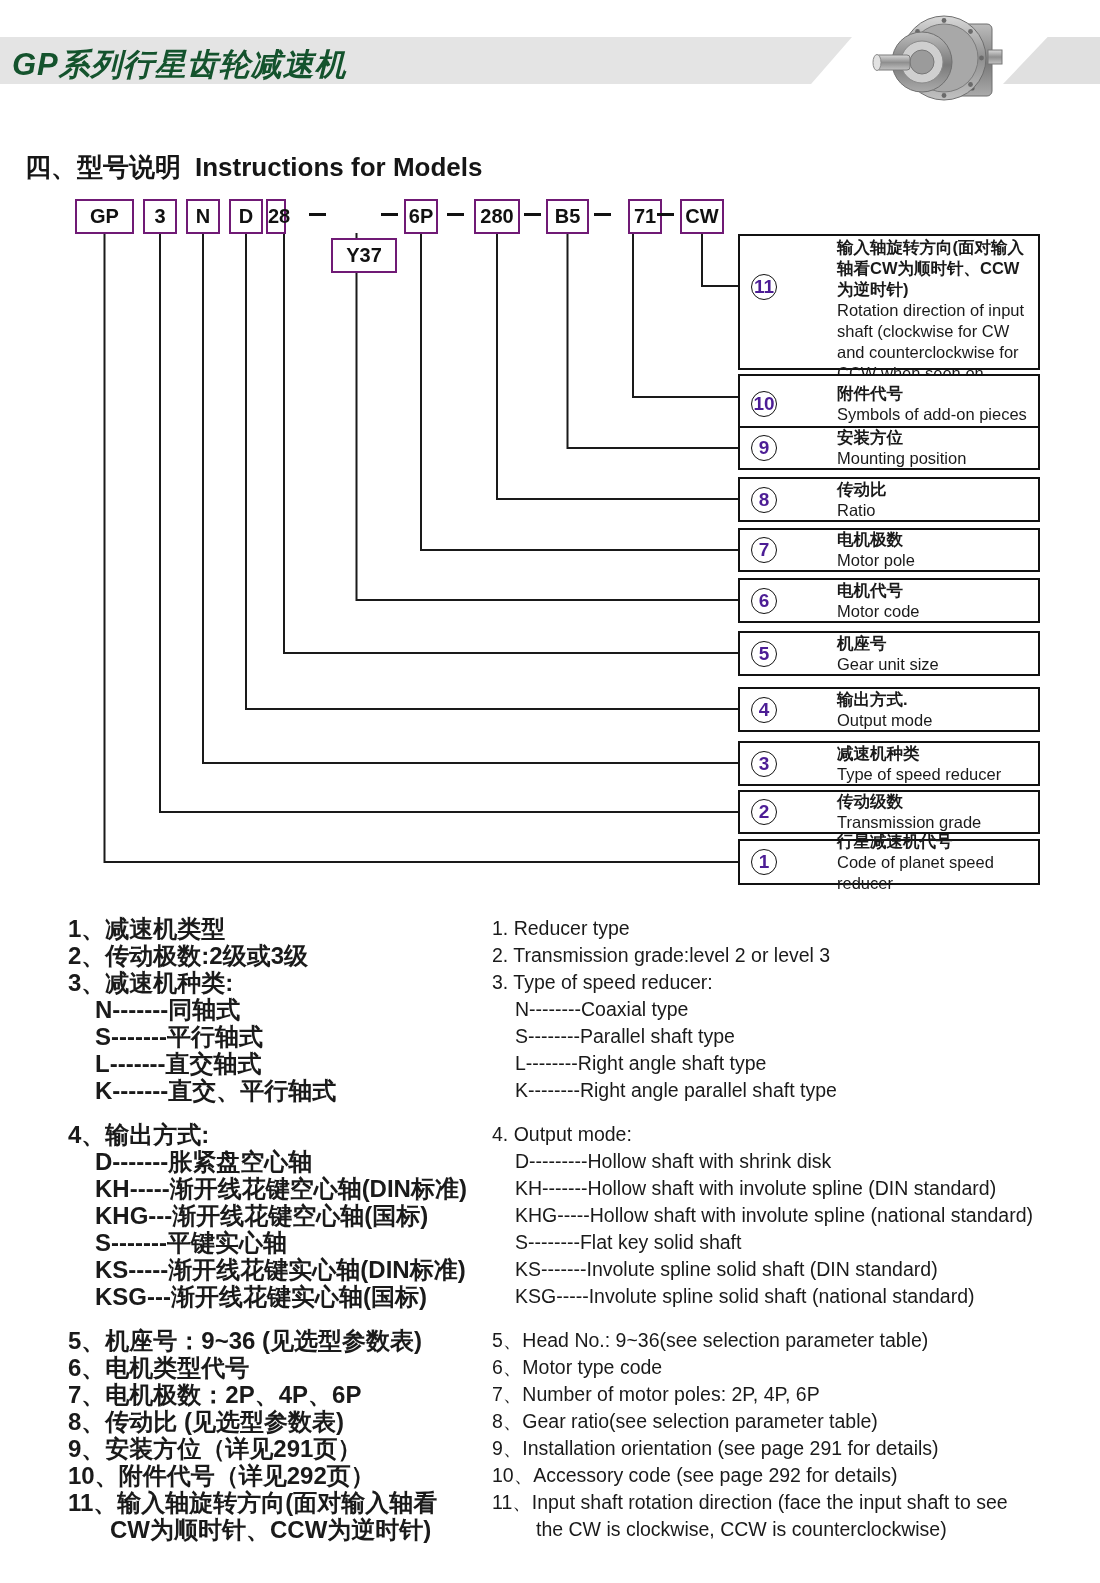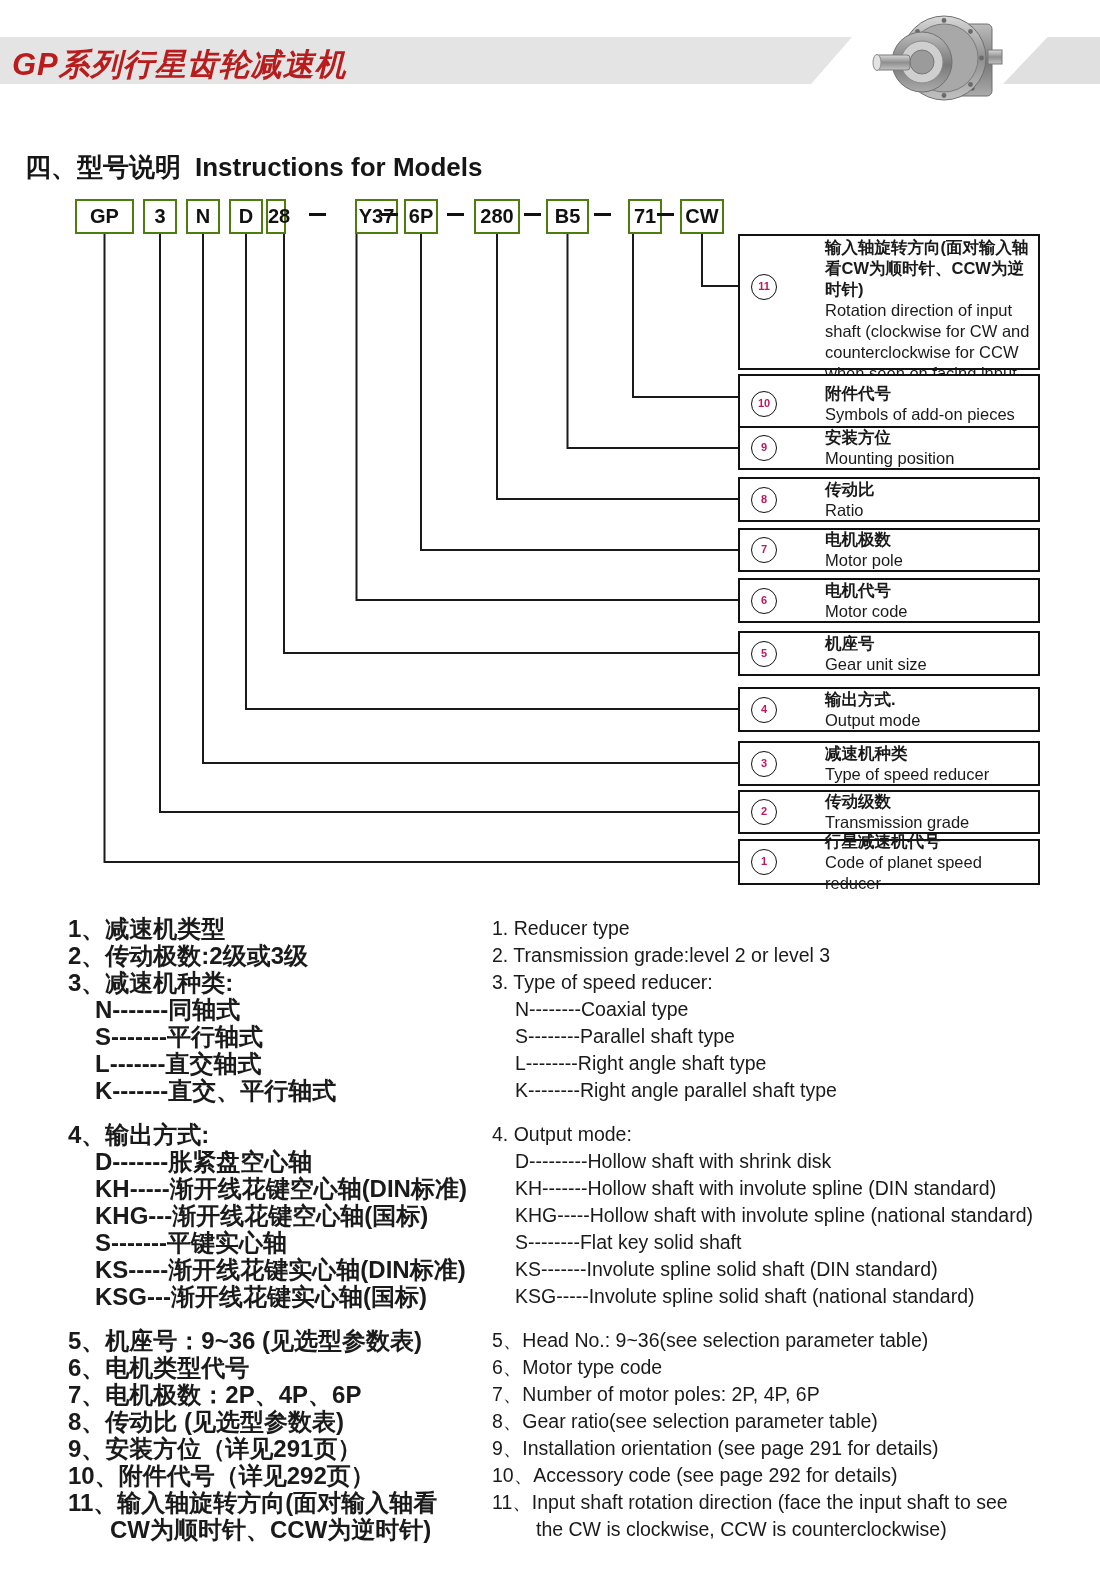--- a/index.html
+++ b/index.html
@@ -11,57 +11,57 @@
   }
   
   .banner {
     position:absolute; left:0; top:37px; width:852px; height:47px;
     background:#e4e4e4;
     clip-path:polygon(0 0,100% 0,95.2% 100%,0 100%);
   }
   .banner-title {
     position:absolute; left:12px; top:44px;
     font-size:31px; font-weight:bold; font-style:italic;
-    letter-spacing:1px; color:#b91c1c; white-space:nowrap;
+    letter-spacing:1px; color:#14532d; white-space:nowrap;
   }
   .deco-right {
     position:absolute; left:1003px; top:37px; width:97px; height:47px;
     background:#e0e0e0;
     clip-path:polygon(46% 0,100% 0,100% 100%,0 100%);
   }
   .gear-img { position:absolute; left:848px; top:6px; width:160px; height:104px; }
   
   .section-head {
     position:absolute; left:25px; top:150px; font-size:26px; font-weight:bold;
     white-space:nowrap; color:#161616;
   }
   .section-head .en { margin-left:14px; }
   
   .code-box {
-    position:absolute; top:199px; height:35px; border:2px solid #4d7c0f;
+    position:absolute; top:199px; height:35px; border:2px solid #701a75;
     text-align:center; font-weight:bold; font-size:20px; line-height:31px;
     background:#fff; color:#111;
   }
   .dash {
     position:absolute; top:213px; width:17px; height:3px; background:#111;
     overflow:hidden; color:transparent; font-size:2px;
   }
   
   .lines-svg { position:absolute; left:0; top:0; width:1100px; height:900px; }
   
   .ann-box {
     position:absolute; left:738px; width:302px; border:2px solid #111;
     display:flex; align-items:center; padding:1px 6px 1px 11px; background:#fff;
   }
   .ann-box.tall { align-items:flex-start; }
   .ann-box.tall .circ { margin-top:37px; }
   .circ {
     flex:0 0 26px; width:26px; height:26px; border:1.6px solid #111;
-    border-radius:50%; text-align:center; font-size:11px; font-weight:bold;
-    line-height:23px; margin-right:8px; color:#be185d;
+    border-radius:50%; text-align:center; font-size:19px; font-weight:bold;
+    line-height:23px; margin-right:20px; color:#4c1d95;
   }
   .ann-text { font-size:16.5px; line-height:21px;margin-left:40px; }
   .ann-text .cn { font-weight:600; }
   .ann-text .en { font-weight:400; }
   
   .notes { position:absolute; top:915px; font-size:24px; }
   #notes-cn { left:68px;  width:420px; }
   #notes-en { left:492px; width:600px; font-size:19.5px; }
   .ln { line-height:27px; white-space:nowrap; }
   .sp { height:17px; }
@@ -131,21 +131,21 @@
     <polyline points="633,233 633,397 738,397"></polyline>
     <polyline points="702,233 702,286 738,286"></polyline>
   </g>
 </svg>
 
 <div class="code-box" style="left:75px;width:59px;">GP</div>
 <div class="code-box" style="left:143px;width:34px;">3</div>
 <div class="code-box" style="left:186px;width:34px;">N</div>
 <div class="code-box" style="left:229px;width:34px;">D</div>
 <div class="code-box" style="left:266px;width:20px;">28</div>
-<div class="code-box" style="left:355px;width:43px;">Y37</div>
+<div class="code-box" style="left:331px;width:66px;margin-top:39px;">Y37</div>
 <div class="code-box" style="left:404px;width:34px;">6P</div>
 <div class="code-box" style="left:474px;width:46px;">280</div>
 <div class="code-box" style="left:546px;width:43px;">B5</div>
 <div class="code-box" style="left:628px;width:34px;">71</div>
 <div class="code-box" style="left:680px;width:44px;">CW</div>
 <div class="dash" style="left:309px;"></div>
 <div class="dash" style="left:381px;"></div>
 <div class="dash" style="left:447px;"></div>
 <div class="dash" style="left:524px;"></div>
 <div class="dash" style="left:594px;"></div>

